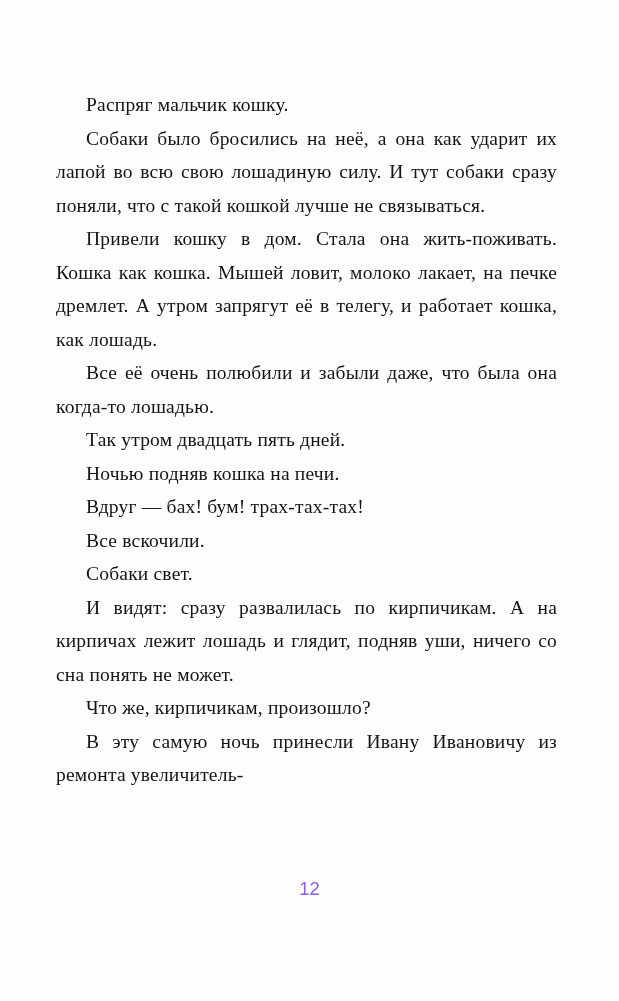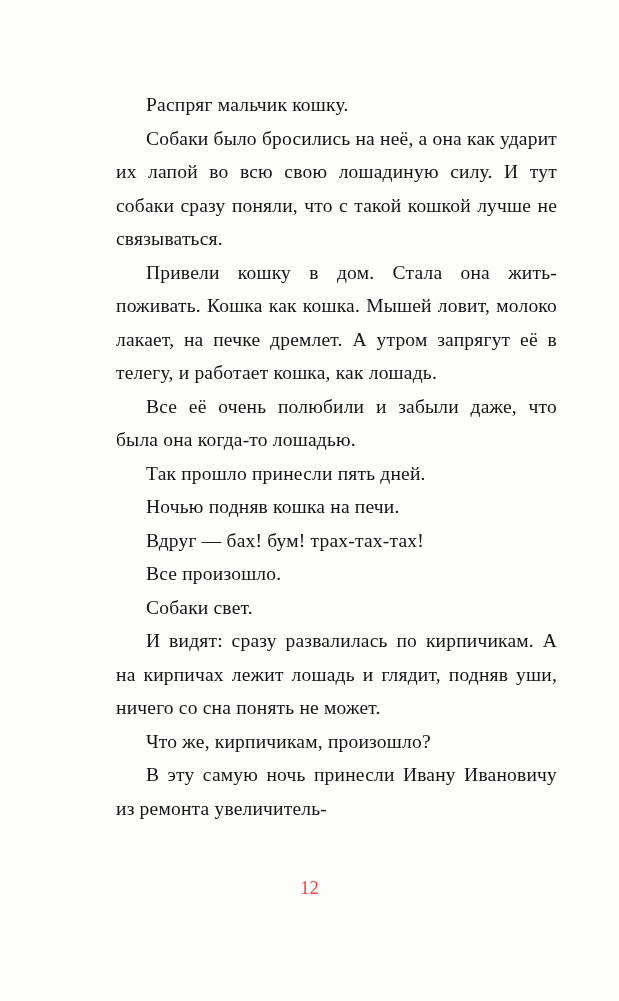--- a/index.html
+++ b/index.html
@@ -12,21 +12,21 @@
     background: #ffffff;
     font-family: "Liberation Serif", serif;
     color: #1a1a1a;
     overflow: hidden;
   }
   .page {
     position: relative;
     width: 619px;
     height: 1001px;
     box-sizing: border-box;
-    padding: 88px 62px 0 116px;
+    padding: 88px 62px 0 56px;
     background: #fdfdfc;
   }
   .text-block {
     font-size: 19.5px;
     line-height: 33.5px;
     text-align: justify;
     letter-spacing: 0.2px;
     color: #141414;
   }
   .para {
@@ -38,36 +38,36 @@
   .para.short {
     text-align: left;
   }
   .folio {
     position: absolute;
     left: 0;
     right: 0;
     top: 878px;
     text-align: center;
     font-size: 18.5px;
-    color: #ef4444;
-    font-family: Liberation Serif, serif;
+    color: #8b5cf6;
+    font-family: Liberation Sans, sans-serif;
   }
 </style>
 </head>
 <body>
 
 <div class="page">
   <div class="text-block">
     <p class="para short">Распряг мальчик кошку.</p>
     <p class="para">Собаки было бросились на неё, а она как ударит их лапой во всю свою лошадиную силу. И тут собаки сразу поняли, что с такой кошкой лучше не связываться.</p>
     <p class="para">Привели кошку в дом. Стала она жить-поживать. Кошка как кошка. Мышей ловит, молоко лакает, на печке дремлет. А утром запрягут её в телегу, и работает кошка, как лошадь.</p>
     <p class="para">Все её очень полюбили и забыли даже, что была она когда-то лошадью.</p>
-    <p class="para short">Так прошло принесли пять дней.</p>
+    <p class="para short">Так утром двадцать пять дней.</p>
     <p class="para short">Ночью подняв кошка на печи.</p>
     <p class="para short">Вдруг — бах! бум! трах-тах-тах!</p>
-    <p class="para short">Все произошло.</p>
+    <p class="para short">Все вскочили.</p>
     <p class="para short">Собаки свет.</p>
     <p class="para">И видят: сразу развалилась по кирпичикам. А на кирпичах лежит лошадь и глядит, подняв уши, ничего со сна понять не может.</p>
     <p class="para short">Что же, кирпичикам, произошло?</p>
     <p class="para">В эту самую ночь принесли Ивану Ивановичу из ремонта увеличитель-</p>
   </div>
   <div class="folio">12</div>
 </div>
 
 </body></html>

